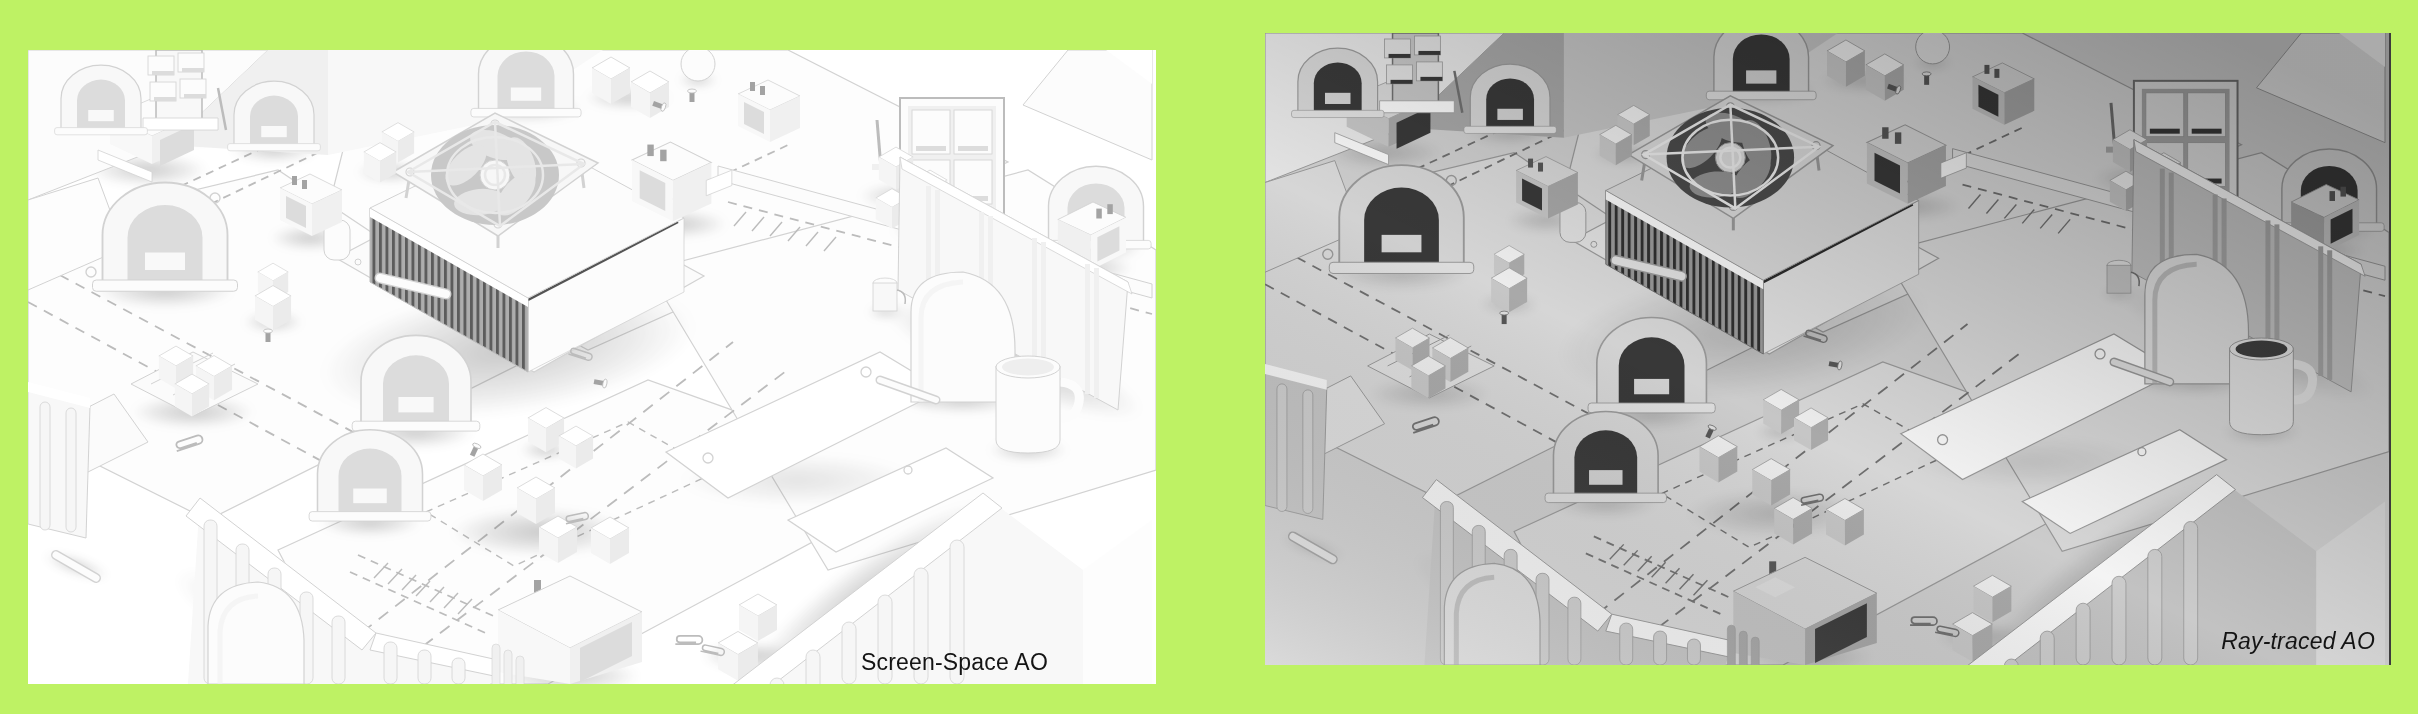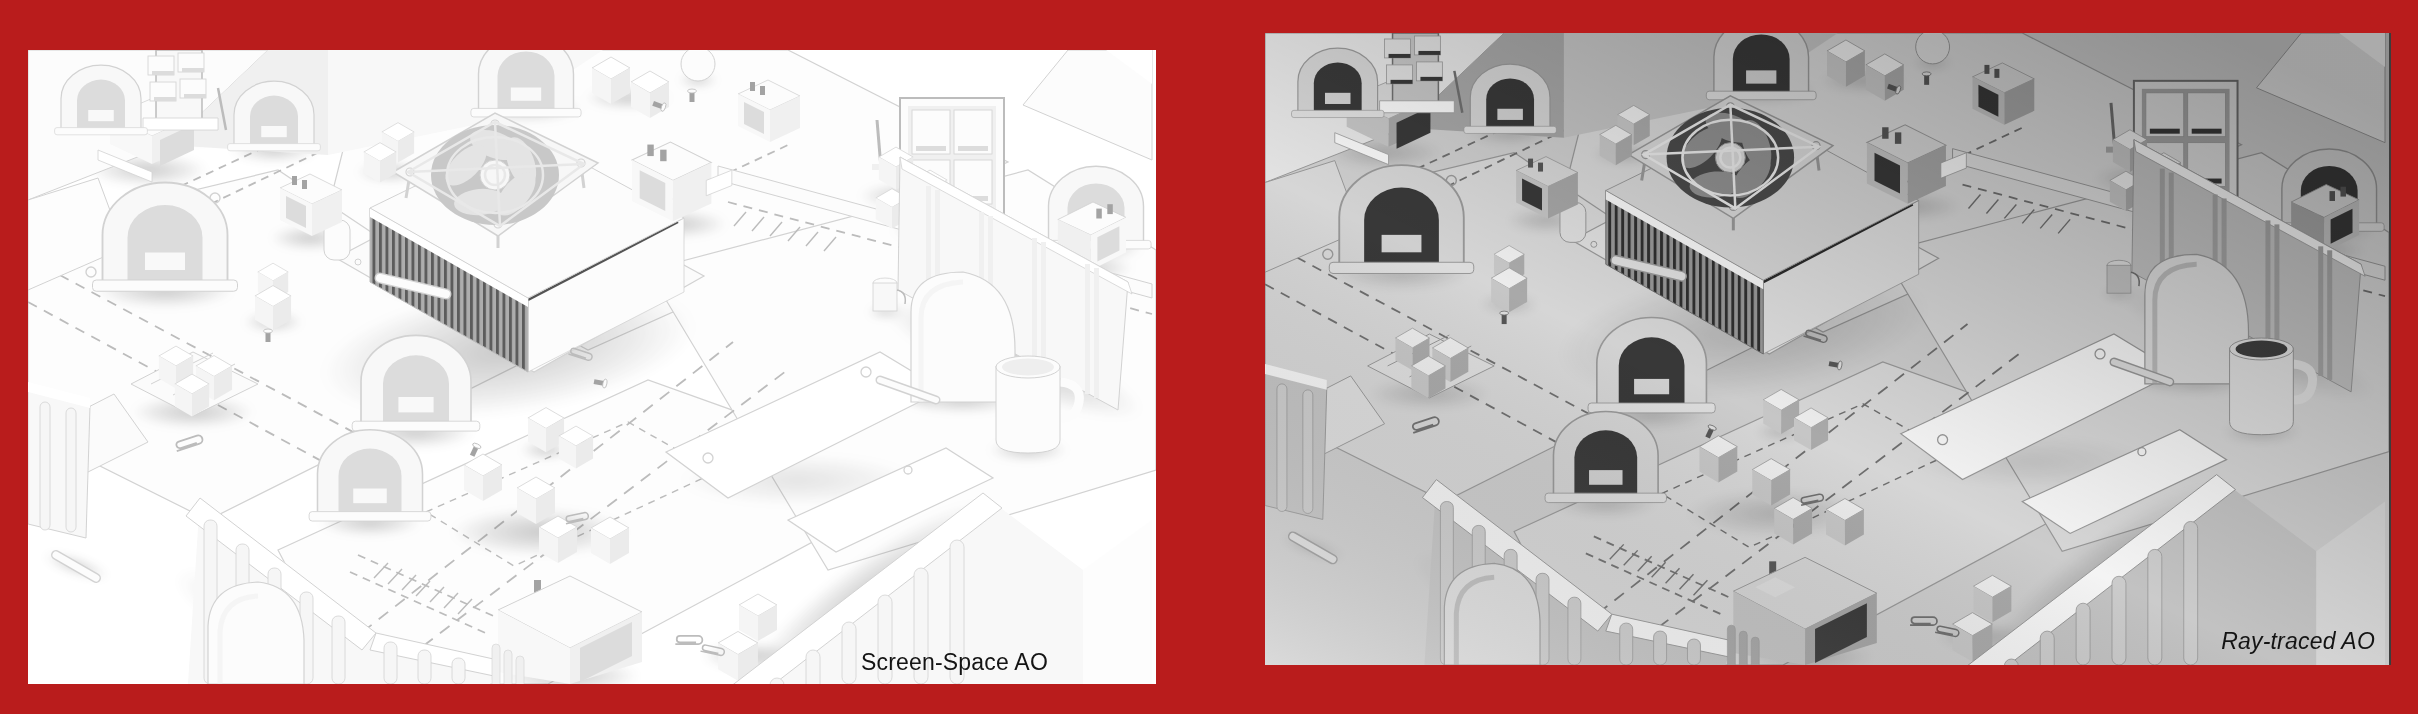--- a/index.html
+++ b/index.html
@@ -1,16 +1,16 @@
 <!DOCTYPE html>
 <html><head>
 <meta charset="utf-8">
 <style>
   html,body{margin:0;padding:0;background:#ffffff;}
-  .figure{position:relative;width:2418px;height:714px;background:#b91c1c;overflow:hidden;
+  .figure{position:relative;width:2418px;height:714px;background:#bef264;overflow:hidden;
           font-family:"Liberation Sans",sans-serif;}
   .panel{position:absolute;background:#ffffff;overflow:hidden;}
   .panel-ssao{left:28px;top:50px;width:1128px;height:634px;}
   .panel-rtao{left:1265px;top:33px;width:1124px;height:632px;border-right:2px solid #3c3c3c;font-style:italic;}
   .panel svg.scene{width:100%;height:100%;display:block;}
   .caption{position:absolute;font-size:23px;color:#141414;letter-spacing:0.2px;}
   .panel-ssao .caption{right:108px;bottom:8px;}
   .panel-rtao .caption{right:14px;bottom:10px;}
 
   

